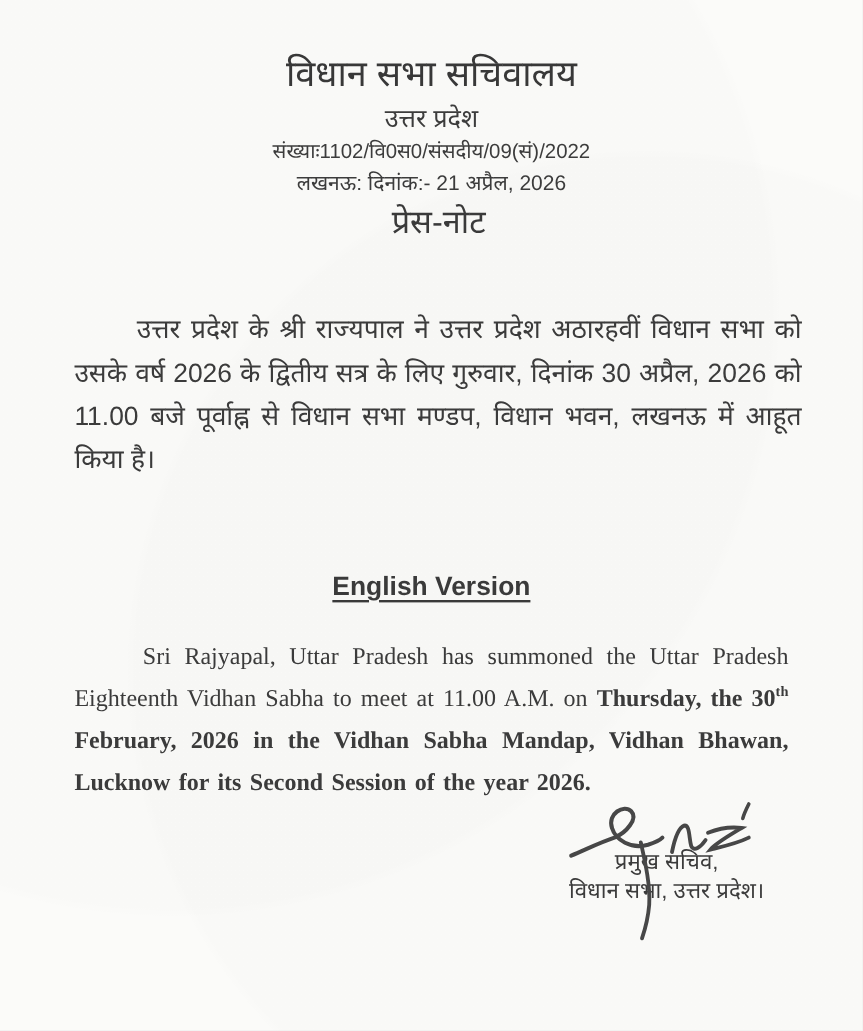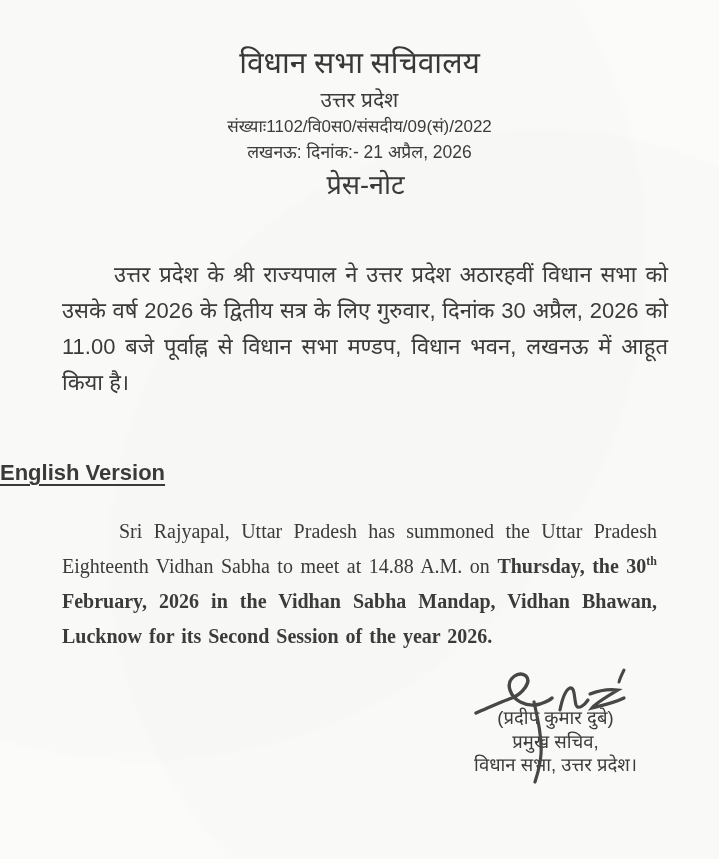--- a/index.html
+++ b/index.html
@@ -16,42 +16,41 @@
     color: #3c3c3c;
     font-family: "Liberation Sans", "DejaVu Sans", sans-serif;
     overflow: hidden;
   }
   .header { padding-top: 42px; text-align: center; }
   .doc-title {
     font-size: 30px;
     line-height: 42px;
     font-weight: 400;
     color: #383838;
-    font-family: Liberation Serif, serif;
   }
   .doc-subtitle { font-size: 21px; line-height: 31px; }
   .doc-section { font-size: 17px; line-height: 24px; }
   .doc-ref { font-size: 17px; line-height: 24px; }
   .doc-date { font-size: 17.5px; line-height: 26px; }
   .press-note {
     font-size: 27px;
     line-height: 40px;
     font-weight: 400;
     color: #3a3a3a;
     margin-left: 12px;
   }
   .hindi-para {
     margin: 52px 51px 0 62px;
     font-size: 22px;
     line-height: 36px;
     text-align: justify;
     text-indent: 52px;
     color: #3b3b3b;
   }
-  .english-heading-wrap { margin-top: 59px; text-align: left; }
+  .english-heading-wrap { margin-top: 75px; text-align: center; }
   .english-heading {
     display: inline-block;
     font-size: 22px;
     font-weight: 700;
     color: #3a3a3a;
     text-decoration: underline;
     text-underline-offset: 4px;
     text-decoration-thickness: 2px;
   }
   .english-para {
@@ -103,35 +102,34 @@
     <div class="doc-date">लखनऊ: दिनांक:- 21 अप्रैल, 2026</div>
     <div class="press-note">प्रेस-नोट</div>
   </div>
 
   <p class="hindi-para">उत्तर प्रदेश के श्री राज्यपाल ने उत्तर प्रदेश अठारहवीं विधान सभा को उसके वर्ष 2026 के द्वितीय सत्र के लिए गुरुवार, दिनांक 30 अप्रैल, 2026 को 11.00 बजे पूर्वाह्न से विधान सभा मण्डप, विधान भवन, लखनऊ में आहूत किया है।</p>
 
   <div class="english-heading-wrap">
     <span class="english-heading">English Version</span>
   </div>
 
-  <p class="english-para"><span>Sri Rajyapal, Uttar Pradesh has summoned the Uttar Pradesh Eighteenth Vidhan Sabha to meet at 14.88 A.M. on </span><span class="bold">Thursday, the 30</span><sup>th</sup><span class="bold"> February, 2026 in the Vidhan Sabha Mandap, Vidhan Bhawan, Lucknow for its Second Session of the year 2026.</span></p>
+  <p class="english-para"><span>Sri Rajyapal, Uttar Pradesh has summoned the Uttar Pradesh Eighteenth Vidhan Sabha to meet at 11.00 A.M. on </span><span class="bold">Thursday, the 30</span><sup>th</sup><span class="bold"> February, 2026 in the Vidhan Sabha Mandap, Vidhan Bhawan, Lucknow for its Second Session of the year 2026.</span></p>
 
   <div class="signature-block">
     <svg class="signature-svg" viewBox="0 0 235 128" fill="none" xmlns="http://www.w3.org/2000/svg">
 
       <path d="M38 55 C 50 50, 62 44, 74 40 C 84 36, 94 24, 88 18 C 82 12, 68 20, 72 32 C 75 42, 88 50, 102 46 C 108 44, 112 42, 114 40" stroke="#474747" stroke-width="3.4" stroke-linecap="round"></path>
 
       <path d="M122 52 C 124 42, 127 32, 132 30 C 137 29, 136 40, 138 47 C 140 52, 146 48, 150 42" stroke="#474747" stroke-width="3.2" stroke-linecap="round"></path>
 
       <path d="M152 36 C 162 32, 172 31, 180 32 C 170 38, 158 45, 154 50 C 162 48, 176 45, 186 40" stroke="#474747" stroke-width="3.2" stroke-linecap="round"></path>
 
       <path d="M186 12 C 184 16, 182 20, 181 24" stroke="#474747" stroke-width="3" stroke-linecap="round"></path>
 
       <path d="M96 44 C 100 62, 104 80, 103 96 C 102 108, 99 118, 97 124" stroke="#474747" stroke-width="3.2" stroke-linecap="round"></path>
     </svg>
     <div class="signature-text">
-      <div>(प्रदीप कुमार दुबे)</div>
       <div>प्रमुख सचिव,</div>
       <div>विधान सभा, उत्तर प्रदेश।</div>
     </div>
   </div>
 
 </div>
 
 </body></html>

